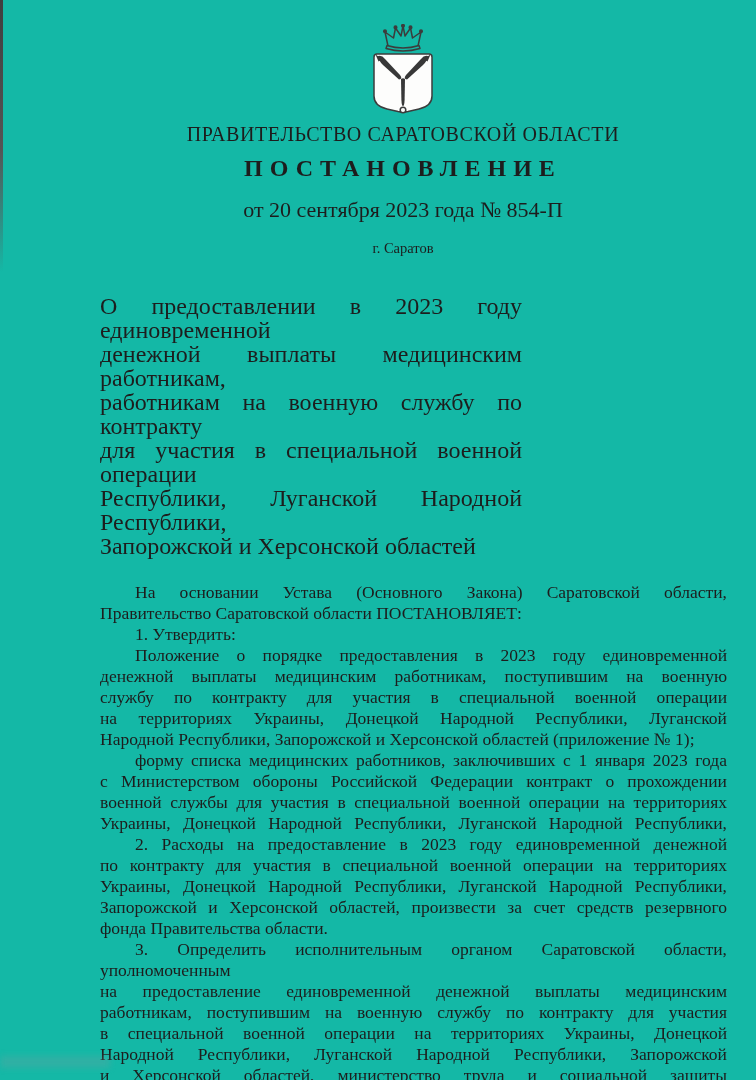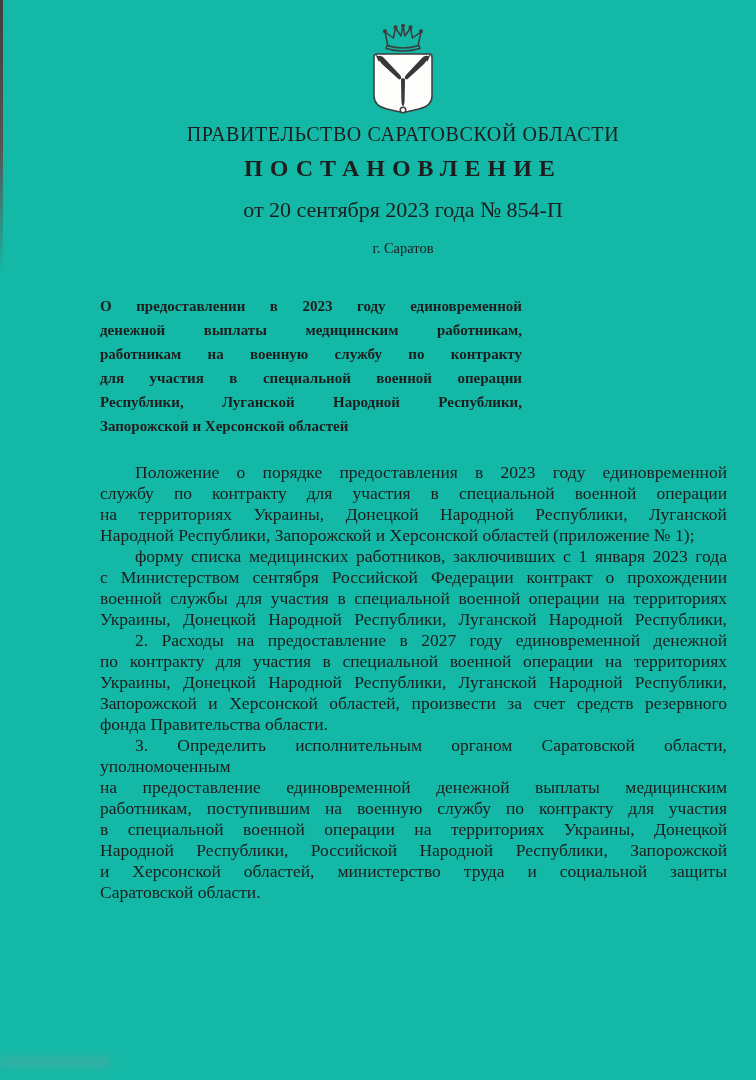--- a/index.html
+++ b/index.html
@@ -27,21 +27,21 @@
   .header{ text-align:center; transform:translateX(25px); padding-top:24px; }
   .emblem{ display:block; margin:0 auto; width:96px; height:92px; }
   .emblem svg{ display:block; }
   .authority{ margin-top:7px; font-size:20px; letter-spacing:0.6px; white-space:nowrap; }
   .doctype{ margin-top:9px; font-size:24px; font-weight:bold; letter-spacing:7px; white-space:nowrap; }
   .dateline{ margin-top:15px; font-size:22px; white-space:nowrap; }
   .place{ margin-top:17px; font-size:14.5px; }
   
   .title{
     margin:37px 0 2px 100px; width:422px;
-    font-weight:bold; font-size:15px; line-height:24px;
+    font-weight:normal; font-size:24px; line-height:24px;
   }
   
   .doc-body{
     margin:24px 29px 0 100px;
     font-size:17.5px; line-height:21px;
   }
   .jline{ text-align:justify; text-align-last:justify; }
   .jline.last{ text-align-last:left; }
   .doc-body .para .jline.first{ text-indent:35px; }
 </style>
@@ -95,42 +95,50 @@
       <div class="jline first">О предоставлении в 2023 году единовременной</div>
       <div class="jline">денежной выплаты медицинским работникам,</div>
       <div class="jline">работникам на военную службу по контракту</div>
       <div class="jline">для участия в специальной военной операции</div>
       <div class="jline">Республики, Луганской Народной Республики,</div>
       <div class="jline last">Запорожской и Херсонской областей</div>
     </div>
 
   <div class="doc-body">
       <div class="para">
+        <div class="jline first">На основании Устава (Основного Закона) Саратовской области,</div>
+        <div class="jline last">Правительство Саратовской области ПОСТАНОВЛЯЕТ:</div>
+      </div>
+      <div class="para">
+        <div class="jline first last">1. Утвердить:</div>
+      </div>
+      <div class="para">
         <div class="jline first">Положение о порядке предоставления в 2023 году единовременной</div>
+        <div class="jline">денежной выплаты медицинским работникам, поступившим на военную</div>
         <div class="jline">службу по контракту для участия в специальной военной операции</div>
         <div class="jline">на территориях Украины, Донецкой Народной Республики, Луганской</div>
         <div class="jline last">Народной Республики, Запорожской и Херсонской областей (приложение № 1);</div>
       </div>
       <div class="para">
         <div class="jline first">форму списка медицинских работников, заключивших с 1 января 2023 года</div>
-        <div class="jline">с Министерством сентября Российской Федерации контракт о прохождении</div>
+        <div class="jline">с Министерством обороны Российской Федерации контракт о прохождении</div>
         <div class="jline">военной службы для участия в специальной военной операции на территориях</div>
         <div class="jline">Украины, Донецкой Народной Республики, Луганской Народной Республики,</div>
       </div>
       <div class="para">
-        <div class="jline first">2. Расходы на предоставление в 2027 году единовременной денежной</div>
+        <div class="jline first">2. Расходы на предоставление в 2023 году единовременной денежной</div>
         <div class="jline">по контракту для участия в специальной военной операции на территориях</div>
         <div class="jline">Украины, Донецкой Народной Республики, Луганской Народной Республики,</div>
         <div class="jline">Запорожской и Херсонской областей, произвести за счет средств резервного</div>
         <div class="jline last">фонда Правительства области.</div>
       </div>
       <div class="para">
         <div class="jline first">3. Определить исполнительным органом Саратовской области, уполномоченным</div>
         <div class="jline">на предоставление единовременной денежной выплаты медицинским</div>
         <div class="jline">работникам, поступившим на военную службу по контракту для участия</div>
         <div class="jline">в специальной военной операции на территориях Украины, Донецкой</div>
-        <div class="jline">Народной Республики, Российской Народной Республики, Запорожской</div>
+        <div class="jline">Народной Республики, Луганской Народной Республики, Запорожской</div>
         <div class="jline">и Херсонской областей, министерство труда и социальной защиты</div>
         <div class="jline last">Саратовской области.</div>
       </div>
     </div>
 
 </div>
 
 </body></html>

